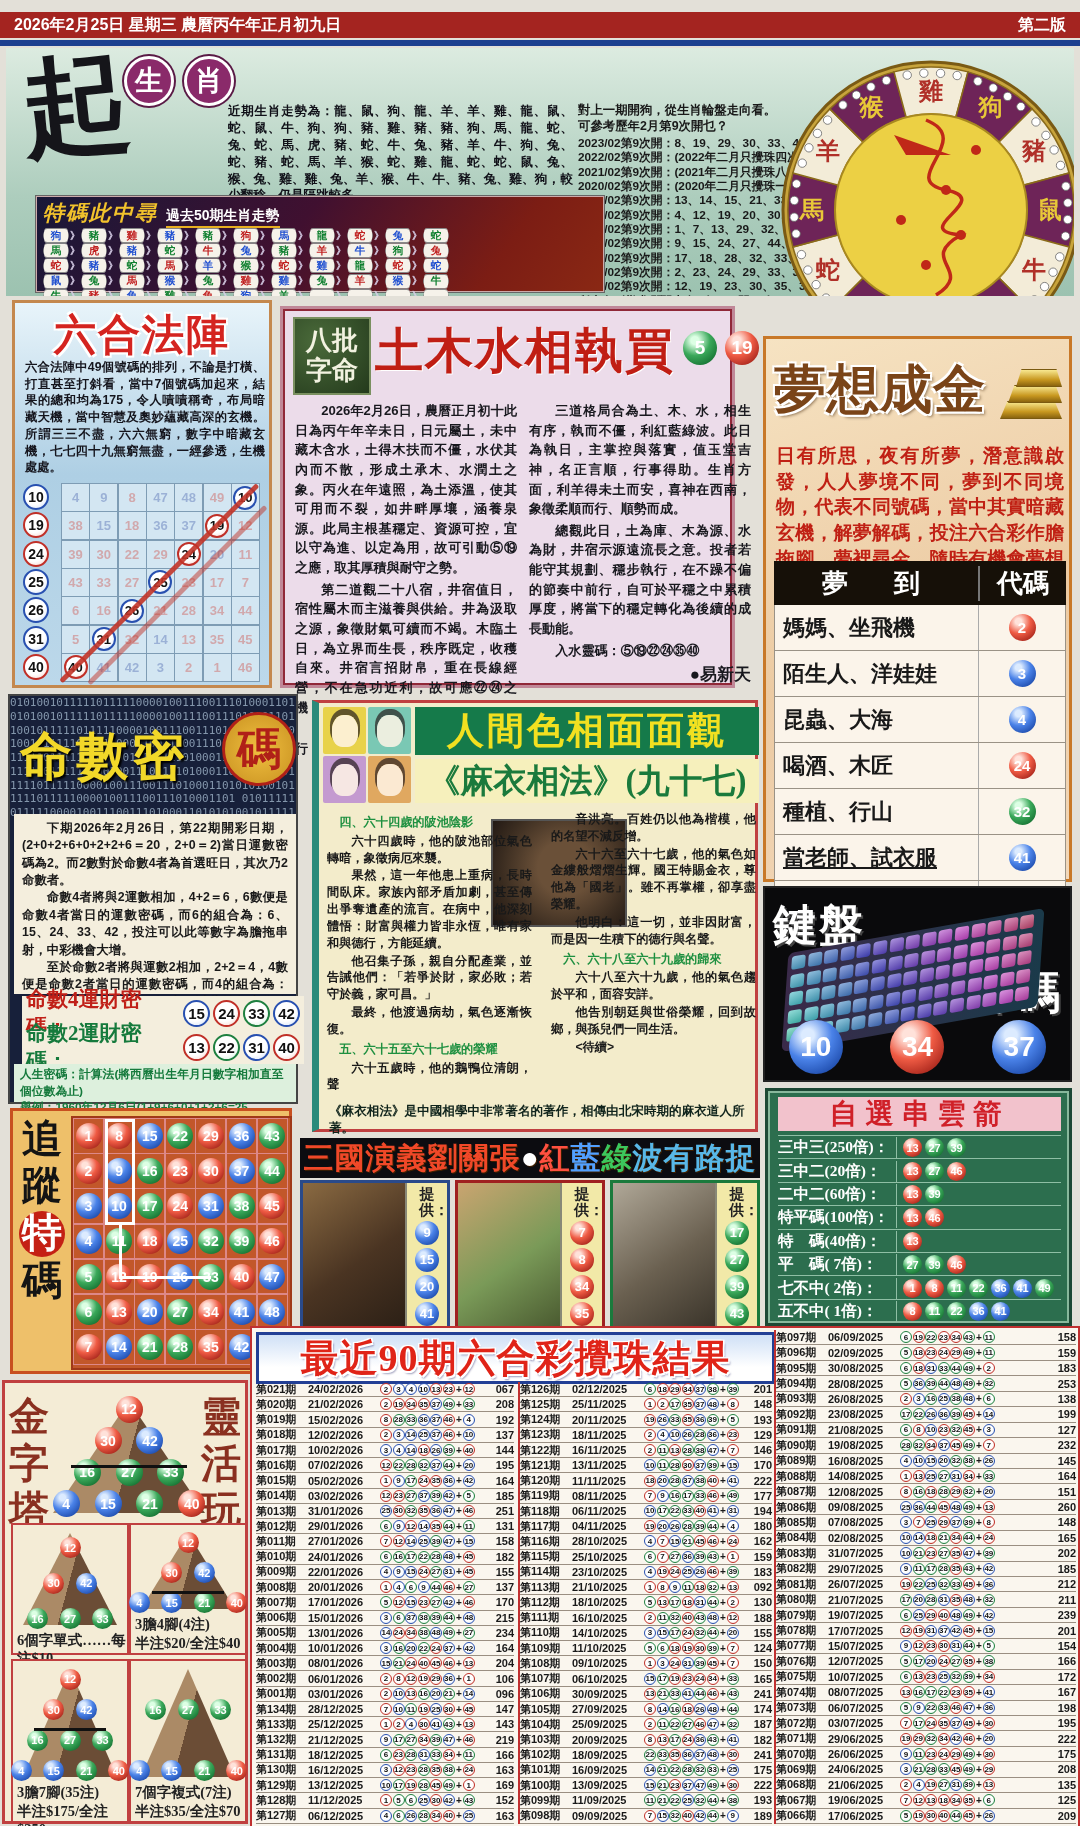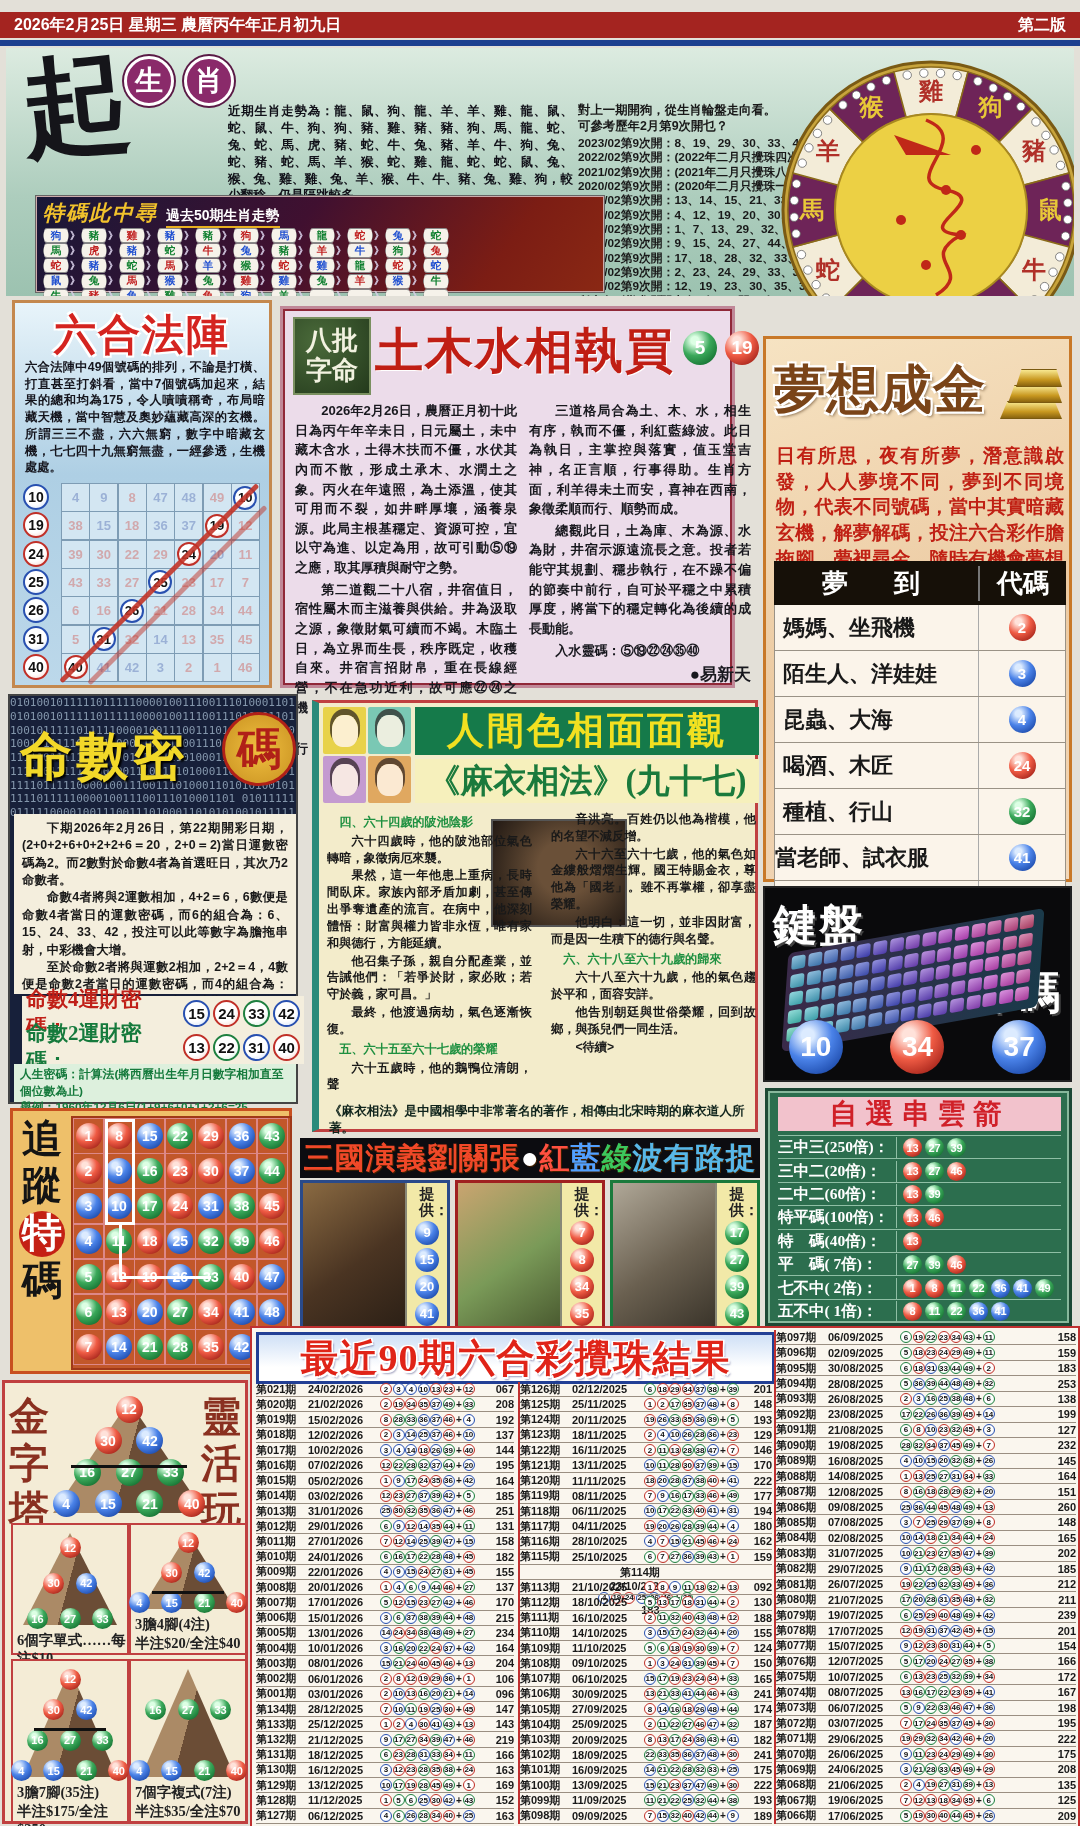--- a/index.html
+++ b/index.html
@@ -647,21 +647,21 @@
               <span class="bl R" style="height: 27px; width: 27px; font-size: 15px;">24</span>
             </span>
           </div>
           <div class="drRow">
             <span style="flex: 1 1 0%; padding-left: 8px;">種植、行山</span>
             <span style="width: 86px; display: flex; justify-content: center; border-left: 1px solid rgb(170, 170, 170); align-self: stretch; align-items: center;">
               <span class="bl G" style="height: 27px; width: 27px; font-size: 15px;">32</span>
             </span>
           </div>
           <div class="drRow">
-            <span style="flex: 1 1 0%; ">當老師、試衣服</span>
+            <span style="flex: 1 1 0%; padding-left: 8px; text-decoration: underline;">當老師、試衣服</span>
             <span style="width: 86px; display: flex; justify-content: center; border-left: 1px solid rgb(170, 170, 170); align-self: stretch; align-items: center;">
               <span class="bl B" style="height: 27px; width: 27px; font-size: 15px;">41</span>
             </span>
           </div>
           <div class="drRow">
             <span style="flex: 1 1 0%; padding-left: 8px;">會情人、救人</span>
             <span style="width: 86px; display: flex; justify-content: center; border-left: 1px solid rgb(170, 170, 170); align-self: stretch; align-items: center;">
               <span class="bl R" style="height: 27px; width: 27px; font-size: 15px;">46</span>
             </span>
           </div>
@@ -1819,21 +1819,21 @@
           <span class="bl blo R mb" style="height: 12px; width: 12px; font-size: 8px;">7</span>
           <span class="bl blo G mb" style="height: 12px; width: 12px; font-size: 8px;">27</span>
           <span class="bl blo B mb" style="height: 12px; width: 12px; font-size: 8px;">36</span>
           <span class="bl blo G mb" style="height: 12px; width: 12px; font-size: 8px;">39</span>
           <span class="bl blo G mb" style="height: 12px; width: 12px; font-size: 8px;">43</span>
           <span class="plus">+</span>
           <span class="bl blo R mb" style="height: 12px; width: 12px; font-size: 8px;">1</span>
         </span>
         <span class="rTot">159</span>
       </div>
-      <div class="resRow" style="height: 15.2414px; flex-direction: column;">
+      <div class="resRow" style="height: 15.2414px;">
         <span class="rIss">第114期</span>
         <span class="rDate">23/10/2025</span>
         <span class="rBalls">
           <span class="bl blo B mb" style="height: 12px; width: 12px; font-size: 8px;">4</span>
           <span class="bl blo R mb" style="height: 12px; width: 12px; font-size: 8px;">19</span>
           <span class="bl blo R mb" style="height: 12px; width: 12px; font-size: 8px;">24</span>
           <span class="bl blo B mb" style="height: 12px; width: 12px; font-size: 8px;">25</span>
           <span class="bl blo B mb" style="height: 12px; width: 12px; font-size: 8px;">26</span>
           <span class="bl blo R mb" style="height: 12px; width: 12px; font-size: 8px;">46</span>
           <span class="plus">+</span>

